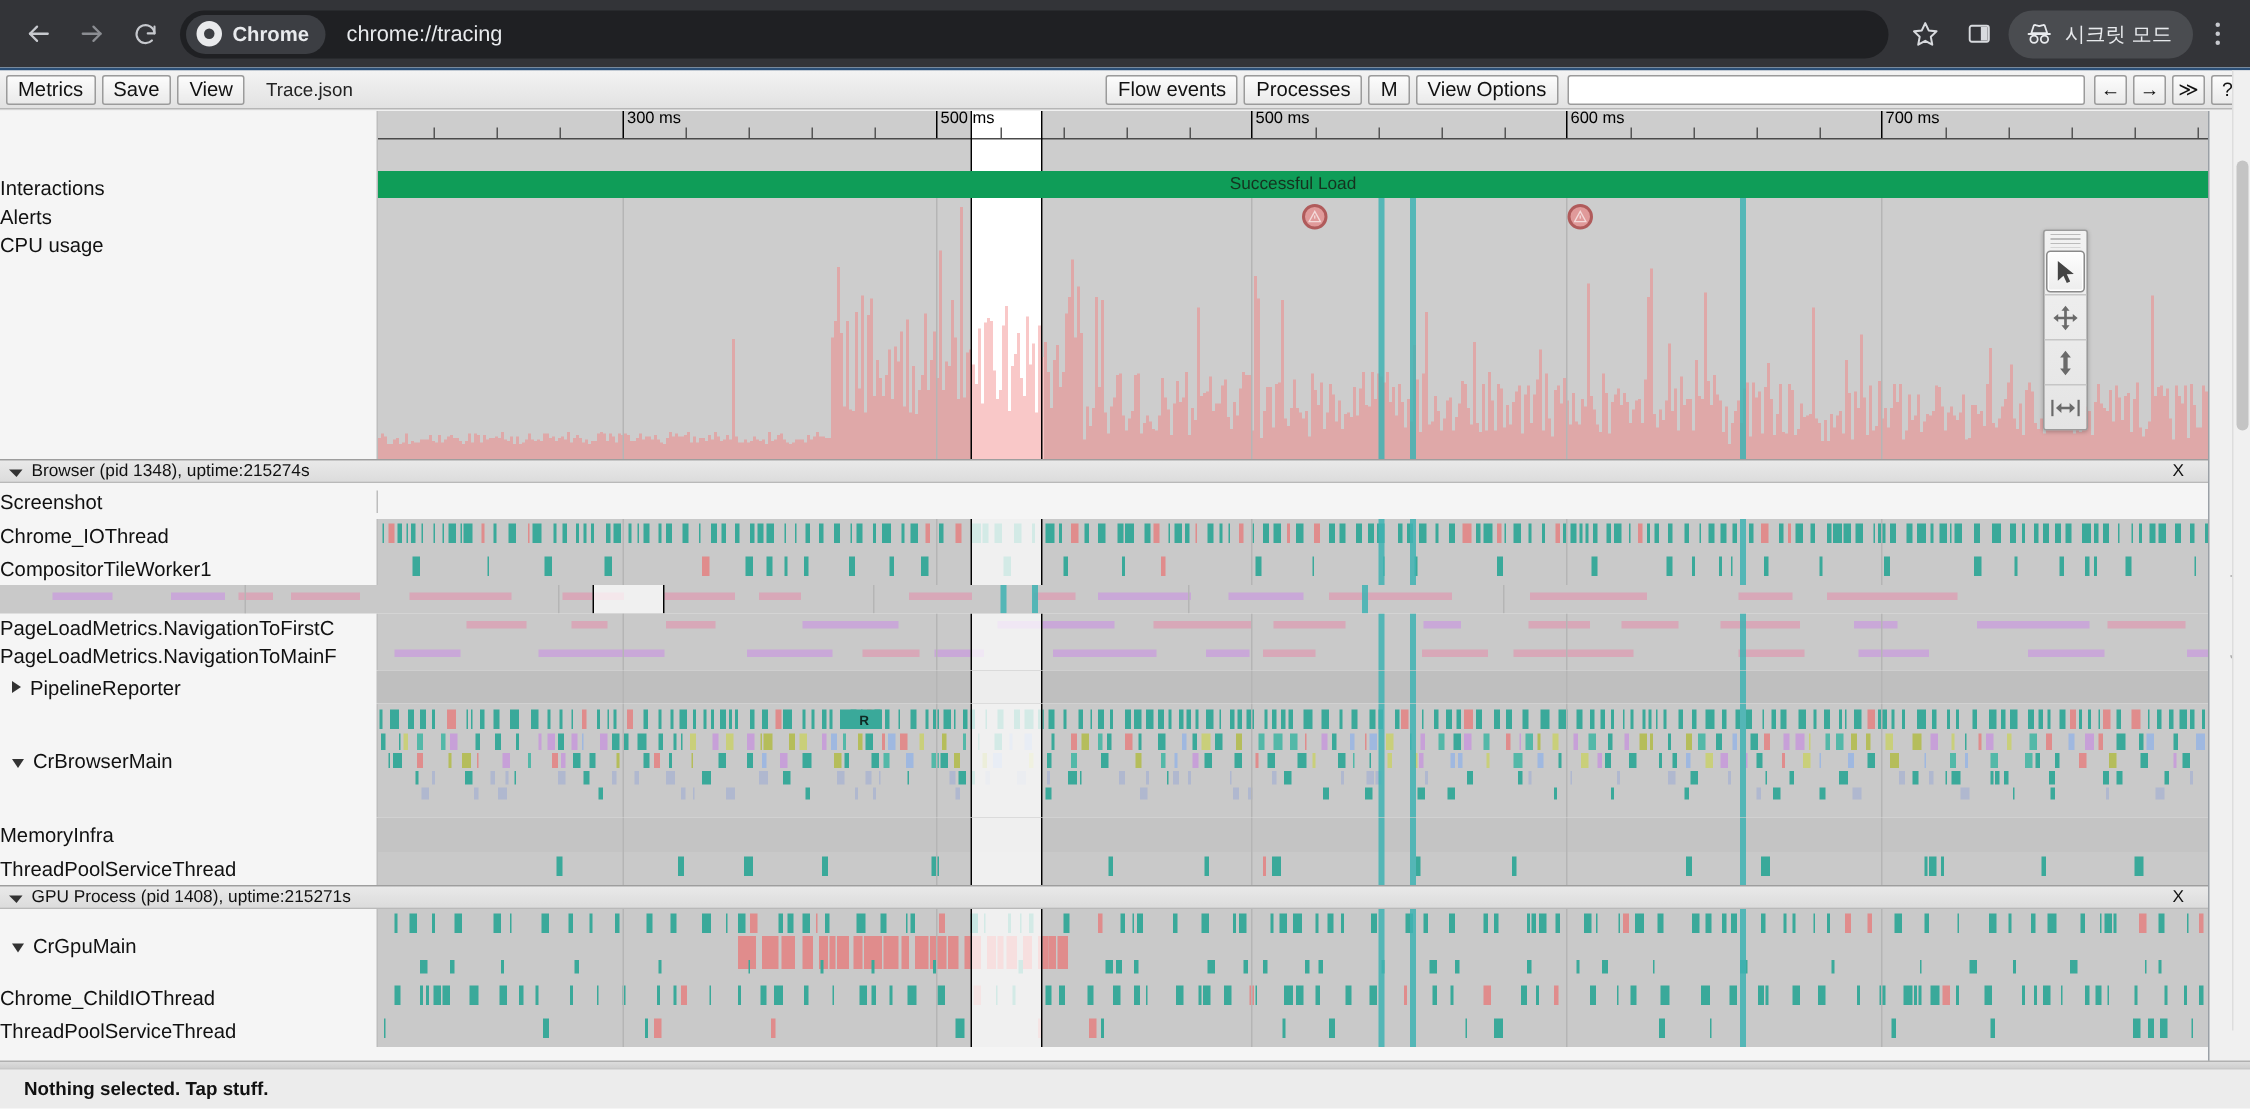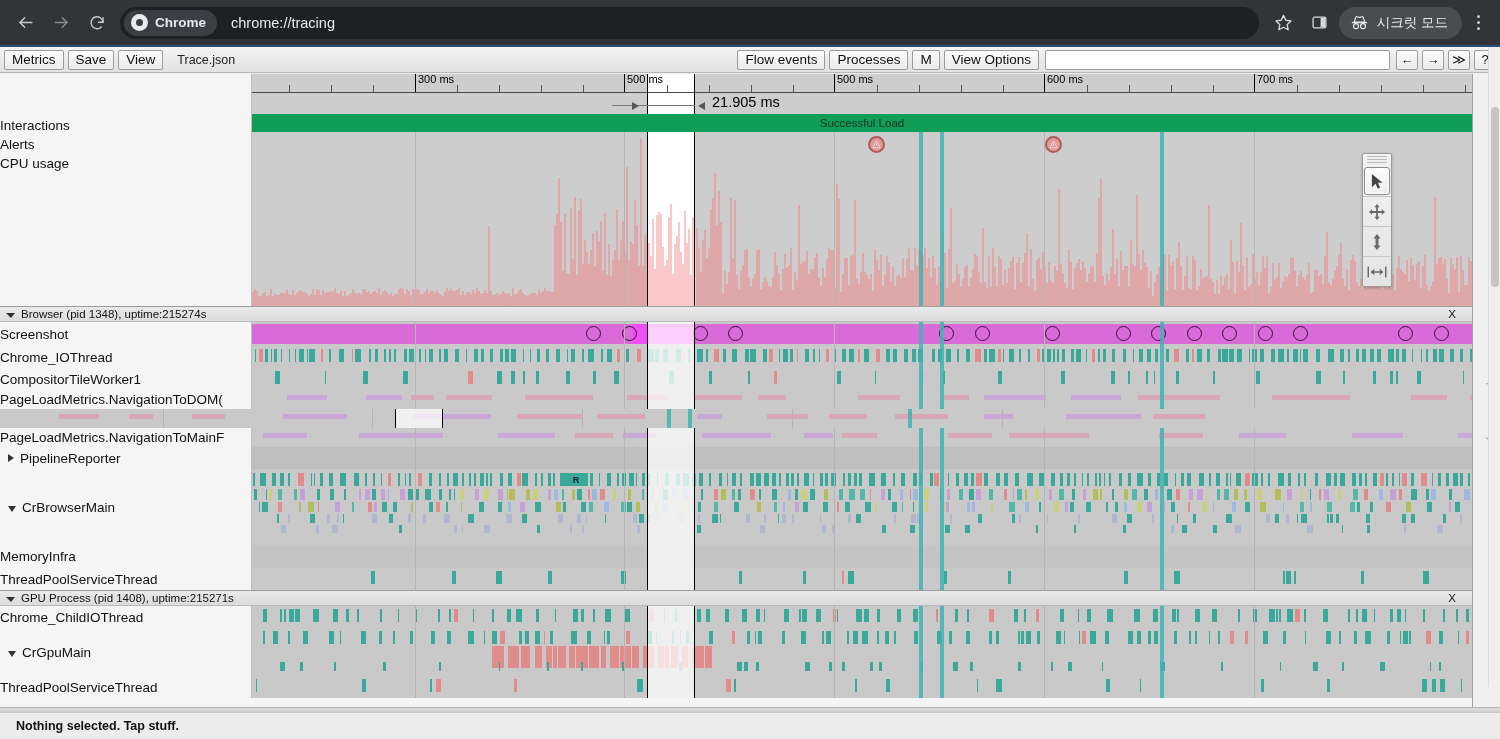--- a/index.html
+++ b/index.html
@@ -439,27 +439,20 @@
               <div class="tick-minor" style="left: 919px;"></div>
               <div class="tick-minor" style="left: 961px;"></div>
               <div class="tick-minor" style="left: 1045px;"></div>
               <div class="tick-minor" style="left: 1087px;"></div>
               <div class="tick-minor" style="left: 1129px;"></div>
               <div class="tick-minor" style="left: 1171px;"></div>
               <div class="tick-minor" style="left: 1213px;"></div>
             </div>
           <div class="sel-edge" style="left:395px;"></div>
           <div class="sel-edge" style="left:442px;"></div>
-          <div class="meas-row">
-            <div class="meas-line" style="left:360px;width:35px;"></div>
-            <div class="arrow-r" style="left:380px;"></div>
-            <div class="meas-line" style="left:395px;width:48px;"></div>
-            <div class="arrow-l" style="left:446px;"></div>
-            <div class="meas-label" style="left:460px;">21.905 ms</div>
-          </div>
         </div>
       </div>
 
       <div class="track-row" style="height:192px;">
         <div class="track-label" style="align-items:flex-start;">
           <div style="display:flex;flex-direction:column;padding-top:2px;">
             <span style="height:19px;line-height:19px;">Interactions</span>
             <span style="height:19px;line-height:19px;">Alerts</span>
             <span style="height:19px;line-height:19px;">CPU usage</span>
           </div>
@@ -1107,21 +1100,21 @@
             </div>
         </div>
       </div>
 
       <div id="proc-container">
           <div class="proc-header">
             <span class="tri open"></span>
             <span>Browser (pid 1348), uptime:215274s</span>
             <div class="proc-x">X</div>
           </div>
-          <div class="track-row" style="height: 24px;">
+          <div class="track-row" style="height: 24px; align-items: center;">
             <div class="track-label">
               <span style="padding-left: 0px;">Screenshot</span>
             </div>
             <div class="track-canvas" style="background: rgb(201, 201, 201);">
               <div class="shot-band"></div>
               <div class="shot-hl" style="left: 380px; width: 62px;"></div>
               <div class="shot-circle" style="left: 334px;"></div>
               <div class="shot-circle" style="left: 370px;"></div>
               <div class="shot-circle" style="left: 441px;"></div>
               <div class="shot-circle" style="left: 476px;"></div>
@@ -1367,23 +1360,20 @@
               <div class="vline-thin" style="left: 1002px;"></div>
               <div style="position: absolute; left: 395px; width: 48px; top: 0px; bottom: 0px; background: rgb(255, 255, 255); opacity: 0.72;"></div>
               <div class="vmark" style="left: 667px;"></div>
               <div class="vmark" style="left: 688px;"></div>
               <div class="vmark" style="left: 908px;"></div>
               <div class="sel-band-line" style="left: 395px;"></div>
               <div class="sel-band-line" style="left: 442px;"></div>
             </div>
           </div>
           <div class="track-row" style="height: 19px;">
-            <div class="track-label">
-              <span style="padding-left: 0px;">PageLoadMetrics.NavigationToDOM(</span>
-            </div>
             <div class="track-canvas" style="background: rgb(201, 201, 201);">
               <div style="position: absolute; left: 35px; width: 40px; top: 5px; height: 5px; background: rgb(201, 168, 216);"></div>
               <div style="position: absolute; left: 114px; width: 36px; top: 5px; height: 5px; background: rgb(201, 168, 216);"></div>
               <div style="position: absolute; left: 159px; width: 23px; top: 5px; height: 5px; background: rgb(216, 168, 184);"></div>
               <div style="position: absolute; left: 194px; width: 46px; top: 5px; height: 5px; background: rgb(216, 168, 184);"></div>
               <div style="position: absolute; left: 273px; width: 68px; top: 5px; height: 5px; background: rgb(216, 168, 184);"></div>
               <div style="position: absolute; left: 375px; width: 41px; top: 5px; height: 5px; background: rgb(216, 168, 184);"></div>
               <div style="position: absolute; left: 442px; width: 48px; top: 5px; height: 5px; background: rgb(216, 168, 184);"></div>
               <div style="position: absolute; left: 506px; width: 28px; top: 5px; height: 5px; background: rgb(216, 168, 184);"></div>
               <div style="position: absolute; left: 606px; width: 42px; top: 5px; height: 5px; background: rgb(216, 168, 184);"></div>
@@ -1401,20 +1391,23 @@
               <div class="vline-thin" style="left: 1002px;"></div>
               <div style="position: absolute; left: 395px; width: 48px; top: 0px; bottom: 0px; background: rgb(255, 255, 255); opacity: 0.72;"></div>
               <div class="vmark" style="left: 667px;"></div>
               <div class="vmark" style="left: 688px;"></div>
               <div class="vmark" style="left: 908px;"></div>
               <div class="sel-band-line" style="left: 395px;"></div>
               <div class="sel-band-line" style="left: 442px;"></div>
             </div>
           </div>
           <div class="track-row" style="height: 19px;">
+            <div class="track-label">
+              <span style="padding-left: 0px;">PageLoadMetrics.NavigationToFirstC</span>
+            </div>
             <div class="track-canvas" style="background: rgb(201, 201, 201);">
               <div style="position: absolute; left: 59px; width: 40px; top: 5px; height: 5px; background: rgb(216, 168, 184);"></div>
               <div style="position: absolute; left: 129px; width: 24px; top: 5px; height: 5px; background: rgb(216, 168, 184);"></div>
               <div style="position: absolute; left: 192px; width: 33px; top: 5px; height: 5px; background: rgb(216, 168, 184);"></div>
               <div style="position: absolute; left: 283px; width: 64px; top: 5px; height: 5px; background: rgb(201, 168, 216);"></div>
               <div style="position: absolute; left: 413px; width: 78px; top: 5px; height: 5px; background: rgb(201, 168, 216);"></div>
               <div style="position: absolute; left: 517px; width: 65px; top: 5px; height: 5px; background: rgb(216, 168, 184);"></div>
               <div style="position: absolute; left: 597px; width: 48px; top: 5px; height: 5px; background: rgb(216, 168, 184);"></div>
               <div style="position: absolute; left: 697px; width: 25px; top: 5px; height: 5px; background: rgb(201, 168, 216);"></div>
               <div style="position: absolute; left: 767px; width: 41px; top: 5px; height: 5px; background: rgb(216, 168, 184);"></div>
@@ -2009,121 +2002,20 @@
               <div class="vmark" style="left: 908px;"></div>
               <div class="sel-band-line" style="left: 395px;"></div>
               <div class="sel-band-line" style="left: 442px;"></div>
             </div>
           </div>
           <div class="proc-header">
             <span class="tri open"></span>
             <span>GPU Process (pid 1408), uptime:215271s</span>
             <div class="proc-x">X</div>
           </div>
-          <div class="track-row" style="height: 22px;">
-            <div class="track-label">
-              <span style="padding-left: 0px;">Chrome_ChildIOThread</span>
-            </div>
-            <div class="track-canvas" style="background: rgb(201, 201, 201);">
-              <div style="position: absolute; left: 10.5px; width: 4.7px; top: 3px; height: 13px; background: rgb(58, 169, 154); opacity: 1;"></div>
-              <div style="position: absolute; left: 27.5px; width: 2.3px; top: 3px; height: 13px; background: rgb(58, 169, 154); opacity: 1;"></div>
-              <div style="position: absolute; left: 32px; width: 1.6px; top: 3px; height: 13px; background: rgb(58, 169, 154); opacity: 1;"></div>
-              <div style="position: absolute; left: 37.3px; width: 4.3px; top: 3px; height: 13px; background: rgb(58, 169, 154); opacity: 1;"></div>
-              <div style="position: absolute; left: 42.8px; width: 5.5px; top: 3px; height: 13px; background: rgb(58, 169, 154); opacity: 1;"></div>
-              <div style="position: absolute; left: 61.2px; width: 6px; top: 3px; height: 13px; background: rgb(58, 169, 154); opacity: 1;"></div>
-              <div style="position: absolute; left: 80.5px; width: 5.4px; top: 3px; height: 13px; background: rgb(58, 169, 154); opacity: 1;"></div>
-              <div style="position: absolute; left: 93.5px; width: 3.5px; top: 3px; height: 13px; background: rgb(58, 169, 154); opacity: 1;"></div>
-              <div style="position: absolute; left: 104.5px; width: 2.8px; top: 3px; height: 13px; background: rgb(58, 169, 154); opacity: 1;"></div>
-              <div style="position: absolute; left: 128px; width: 1.6px; top: 3px; height: 13px; background: rgb(58, 169, 154); opacity: 1;"></div>
-              <div style="position: absolute; left: 145.6px; width: 1.6px; top: 3px; height: 13px; background: rgb(58, 169, 154); opacity: 1;"></div>
-              <div style="position: absolute; left: 162.6px; width: 2.5px; top: 3px; height: 13px; background: rgb(58, 169, 154); opacity: 1;"></div>
-              <div style="position: absolute; left: 185.8px; width: 2.4px; top: 3px; height: 13px; background: rgb(58, 169, 154); opacity: 1;"></div>
-              <div style="position: absolute; left: 196.6px; width: 2.7px; top: 3px; height: 13px; background: rgb(58, 169, 154); opacity: 1;"></div>
-              <div style="position: absolute; left: 202px; width: 4.3px; top: 3px; height: 13px; background: rgb(224, 140, 140); opacity: 1;"></div>
-              <div style="position: absolute; left: 220.5px; width: 1.9px; top: 3px; height: 13px; background: rgb(58, 169, 154); opacity: 1;"></div>
-              <div style="position: absolute; left: 240.1px; width: 2.2px; top: 3px; height: 13px; background: rgb(58, 169, 154); opacity: 1;"></div>
-              <div style="position: absolute; left: 255.1px; width: 3.7px; top: 3px; height: 13px; background: rgb(58, 169, 154); opacity: 1;"></div>
-              <div style="position: absolute; left: 264.4px; width: 5.5px; top: 3px; height: 13px; background: rgb(58, 169, 154); opacity: 1;"></div>
-              <div style="position: absolute; left: 283.8px; width: 2.8px; top: 3px; height: 13px; background: rgb(58, 169, 154); opacity: 1;"></div>
-              <div style="position: absolute; left: 302.8px; width: 1.7px; top: 3px; height: 13px; background: rgb(58, 169, 154); opacity: 1;"></div>
-              <div style="position: absolute; left: 320.6px; width: 5.1px; top: 3px; height: 13px; background: rgb(58, 169, 154); opacity: 1;"></div>
-              <div style="position: absolute; left: 328.6px; width: 3.3px; top: 3px; height: 13px; background: rgb(58, 169, 154); opacity: 1;"></div>
-              <div style="position: absolute; left: 340.6px; width: 2.9px; top: 3px; height: 13px; background: rgb(58, 169, 154); opacity: 1;"></div>
-              <div style="position: absolute; left: 352.6px; width: 6px; top: 3px; height: 13px; background: rgb(58, 169, 154); opacity: 1;"></div>
-              <div style="position: absolute; left: 373.3px; width: 4.8px; top: 3px; height: 13px; background: rgb(58, 169, 154); opacity: 1;"></div>
-              <div style="position: absolute; left: 397.2px; width: 5.2px; top: 3px; height: 13px; background: rgb(224, 140, 140); opacity: 0.72;"></div>
-              <div style="position: absolute; left: 411.5px; width: 1.6px; top: 3px; height: 13px; background: rgb(58, 169, 154); opacity: 0.72;"></div>
-              <div style="position: absolute; left: 422.5px; width: 2.1px; top: 3px; height: 13px; background: rgb(58, 169, 154); opacity: 0.72;"></div>
-              <div style="position: absolute; left: 445.4px; width: 3.7px; top: 3px; height: 13px; background: rgb(58, 169, 154); opacity: 1;"></div>
-              <div style="position: absolute; left: 453.8px; width: 4.2px; top: 3px; height: 13px; background: rgb(58, 169, 154); opacity: 1;"></div>
-              <div style="position: absolute; left: 472.5px; width: 4.5px; top: 3px; height: 13px; background: rgb(58, 169, 154); opacity: 1;"></div>
-              <div style="position: absolute; left: 490.4px; width: 4.3px; top: 3px; height: 13px; background: rgb(58, 169, 154); opacity: 1;"></div>
-              <div style="position: absolute; left: 503.6px; width: 4.4px; top: 3px; height: 13px; background: rgb(58, 169, 154); opacity: 1;"></div>
-              <div style="position: absolute; left: 512px; width: 1.2px; top: 3px; height: 13px; background: rgb(58, 169, 154); opacity: 1;"></div>
-              <div style="position: absolute; left: 531.9px; width: 4.8px; top: 3px; height: 13px; background: rgb(58, 169, 154); opacity: 1;"></div>
-              <div style="position: absolute; left: 546.5px; width: 2.2px; top: 3px; height: 13px; background: rgb(58, 169, 154); opacity: 1;"></div>
-              <div style="position: absolute; left: 550.1px; width: 4.8px; top: 3px; height: 13px; background: rgb(58, 169, 154); opacity: 1;"></div>
-              <div style="position: absolute; left: 563.9px; width: 4.7px; top: 3px; height: 13px; background: rgb(58, 169, 154); opacity: 1;"></div>
-              <div style="position: absolute; left: 581.4px; width: 2.2px; top: 3px; height: 13px; background: rgb(224, 140, 140); opacity: 1;"></div>
-              <div style="position: absolute; left: 585.2px; width: 1.1px; top: 3px; height: 13px; background: rgb(58, 169, 154); opacity: 1;"></div>
-              <div style="position: absolute; left: 604.4px; width: 5.7px; top: 3px; height: 13px; background: rgb(58, 169, 154); opacity: 1;"></div>
-              <div style="position: absolute; left: 611.7px; width: 5.4px; top: 3px; height: 13px; background: rgb(58, 169, 154); opacity: 1;"></div>
-              <div style="position: absolute; left: 625px; width: 2.9px; top: 3px; height: 13px; background: rgb(58, 169, 154); opacity: 1;"></div>
-              <div style="position: absolute; left: 645.1px; width: 3.5px; top: 3px; height: 13px; background: rgb(58, 169, 154); opacity: 1;"></div>
-              <div style="position: absolute; left: 660.8px; width: 5.2px; top: 3px; height: 13px; background: rgb(58, 169, 154); opacity: 1;"></div>
-              <div style="position: absolute; left: 683.6px; width: 2.3px; top: 3px; height: 13px; background: rgb(224, 140, 140); opacity: 1;"></div>
-              <div style="position: absolute; left: 703.1px; width: 3.3px; top: 3px; height: 13px; background: rgb(58, 169, 154); opacity: 1;"></div>
-              <div style="position: absolute; left: 715px; width: 1.8px; top: 3px; height: 13px; background: rgb(58, 169, 154); opacity: 1;"></div>
-              <div style="position: absolute; left: 737px; width: 4.6px; top: 3px; height: 13px; background: rgb(224, 140, 140); opacity: 1;"></div>
-              <div style="position: absolute; left: 762.2px; width: 4px; top: 3px; height: 13px; background: rgb(58, 169, 154); opacity: 1;"></div>
-              <div style="position: absolute; left: 771.8px; width: 1.8px; top: 3px; height: 13px; background: rgb(58, 169, 154); opacity: 1;"></div>
-              <div style="position: absolute; left: 784px; width: 3.2px; top: 3px; height: 13px; background: rgb(224, 140, 140); opacity: 1;"></div>
-              <div style="position: absolute; left: 808.1px; width: 4.4px; top: 3px; height: 13px; background: rgb(58, 169, 154); opacity: 1;"></div>
-              <div style="position: absolute; left: 825.7px; width: 1.1px; top: 3px; height: 13px; background: rgb(58, 169, 154); opacity: 1;"></div>
-              <div style="position: absolute; left: 834.9px; width: 4.5px; top: 3px; height: 13px; background: rgb(58, 169, 154); opacity: 1;"></div>
-              <div style="position: absolute; left: 855px; width: 5.9px; top: 3px; height: 13px; background: rgb(58, 169, 154); opacity: 1;"></div>
-              <div style="position: absolute; left: 881.5px; width: 6px; top: 3px; height: 13px; background: rgb(58, 169, 154); opacity: 1;"></div>
-              <div style="position: absolute; left: 900.7px; width: 5.5px; top: 3px; height: 13px; background: rgb(58, 169, 154); opacity: 1;"></div>
-              <div style="position: absolute; left: 920.1px; width: 3.7px; top: 3px; height: 13px; background: rgb(58, 169, 154); opacity: 1;"></div>
-              <div style="position: absolute; left: 925.3px; width: 1.9px; top: 3px; height: 13px; background: rgb(58, 169, 154); opacity: 1;"></div>
-              <div style="position: absolute; left: 942.6px; width: 5.7px; top: 3px; height: 13px; background: rgb(58, 169, 154); opacity: 1;"></div>
-              <div style="position: absolute; left: 960.4px; width: 4.5px; top: 3px; height: 13px; background: rgb(58, 169, 154); opacity: 1;"></div>
-              <div style="position: absolute; left: 985.5px; width: 2.1px; top: 3px; height: 13px; background: rgb(58, 169, 154); opacity: 1;"></div>
-              <div style="position: absolute; left: 1000.5px; width: 4.1px; top: 3px; height: 13px; background: rgb(58, 169, 154); opacity: 1;"></div>
-              <div style="position: absolute; left: 1017px; width: 5.5px; top: 3px; height: 13px; background: rgb(58, 169, 154); opacity: 1;"></div>
-              <div style="position: absolute; left: 1024px; width: 1.6px; top: 3px; height: 13px; background: rgb(58, 169, 154); opacity: 1;"></div>
-              <div style="position: absolute; left: 1026.8px; width: 2.4px; top: 3px; height: 13px; background: rgb(58, 169, 154); opacity: 1;"></div>
-              <div style="position: absolute; left: 1035.4px; width: 5.2px; top: 3px; height: 13px; background: rgb(58, 169, 154); opacity: 1;"></div>
-              <div style="position: absolute; left: 1043px; width: 4.6px; top: 3px; height: 13px; background: rgb(224, 140, 140); opacity: 1;"></div>
-              <div style="position: absolute; left: 1051.5px; width: 2.5px; top: 3px; height: 13px; background: rgb(58, 169, 154); opacity: 1;"></div>
-              <div style="position: absolute; left: 1071.1px; width: 4.7px; top: 3px; height: 13px; background: rgb(58, 169, 154); opacity: 1;"></div>
-              <div style="position: absolute; left: 1095.9px; width: 2.3px; top: 3px; height: 13px; background: rgb(58, 169, 154); opacity: 1;"></div>
-              <div style="position: absolute; left: 1103.7px; width: 2.1px; top: 3px; height: 13px; background: rgb(58, 169, 154); opacity: 1;"></div>
-              <div style="position: absolute; left: 1110px; width: 5.1px; top: 3px; height: 13px; background: rgb(58, 169, 154); opacity: 1;"></div>
-              <div style="position: absolute; left: 1122.1px; width: 1.2px; top: 3px; height: 13px; background: rgb(58, 169, 154); opacity: 1;"></div>
-              <div style="position: absolute; left: 1138.2px; width: 2.6px; top: 3px; height: 13px; background: rgb(58, 169, 154); opacity: 1;"></div>
-              <div style="position: absolute; left: 1145.1px; width: 3.8px; top: 3px; height: 13px; background: rgb(58, 169, 154); opacity: 1;"></div>
-              <div style="position: absolute; left: 1152.9px; width: 1.6px; top: 3px; height: 13px; background: rgb(58, 169, 154); opacity: 1;"></div>
-              <div style="position: absolute; left: 1171px; width: 2px; top: 3px; height: 13px; background: rgb(58, 169, 154); opacity: 1;"></div>
-              <div style="position: absolute; left: 1191px; width: 1.6px; top: 3px; height: 13px; background: rgb(58, 169, 154); opacity: 1;"></div>
-              <div style="position: absolute; left: 1203.5px; width: 2.8px; top: 3px; height: 13px; background: rgb(58, 169, 154); opacity: 1;"></div>
-              <div style="position: absolute; left: 1213.9px; width: 3.1px; top: 3px; height: 13px; background: rgb(58, 169, 154); opacity: 1;"></div>
-              <div class="vline-thin" style="left: 163px;"></div>
-              <div class="vline-thin" style="left: 372px;"></div>
-              <div class="vline-thin" style="left: 582px;"></div>
-              <div class="vline-thin" style="left: 792px;"></div>
-              <div class="vline-thin" style="left: 1002px;"></div>
-              <div style="position: absolute; left: 395px; width: 48px; top: 0px; bottom: 0px; background: rgb(255, 255, 255); opacity: 0.72;"></div>
-              <div class="vmark" style="left: 667px;"></div>
-              <div class="vmark" style="left: 688px;"></div>
-              <div class="vmark" style="left: 908px;"></div>
-              <div class="sel-band-line" style="left: 395px;"></div>
-              <div class="sel-band-line" style="left: 442px;"></div>
-            </div>
-          </div>
           <div class="track-row" style="height: 48px;">
             <div class="track-label">
               <span class="tri open"></span>
               <span>CrGpuMain</span>
             </div>
             <div class="track-canvas" style="background: rgb(201, 201, 201);">
               <div style="position: absolute; left: 10.9px; width: 2.6px; top: 3px; height: 13px; background: rgb(58, 169, 154); opacity: 1;"></div>
               <div style="position: absolute; left: 20.5px; width: 5.2px; top: 3px; height: 13px; background: rgb(58, 169, 154); opacity: 1;"></div>
               <div style="position: absolute; left: 35.9px; width: 2.2px; top: 3px; height: 13px; background: rgb(58, 169, 154); opacity: 1;"></div>
               <div style="position: absolute; left: 50.7px; width: 5.7px; top: 3px; height: 13px; background: rgb(58, 169, 154); opacity: 1;"></div>
@@ -2274,20 +2166,121 @@
               <div style="position: absolute; left: 395px; width: 48px; top: 0px; bottom: 0px; background: rgb(255, 255, 255); opacity: 0.72;"></div>
               <div class="vmark" style="left: 667px;"></div>
               <div class="vmark" style="left: 688px;"></div>
               <div class="vmark" style="left: 908px;"></div>
               <div class="sel-band-line" style="left: 395px;"></div>
               <div class="sel-band-line" style="left: 442px;"></div>
             </div>
           </div>
           <div class="track-row" style="height: 22px;">
             <div class="track-label">
+              <span style="padding-left: 0px;">Chrome_ChildIOThread</span>
+            </div>
+            <div class="track-canvas" style="background: rgb(201, 201, 201);">
+              <div style="position: absolute; left: 10.5px; width: 4.7px; top: 3px; height: 13px; background: rgb(58, 169, 154); opacity: 1;"></div>
+              <div style="position: absolute; left: 27.5px; width: 2.3px; top: 3px; height: 13px; background: rgb(58, 169, 154); opacity: 1;"></div>
+              <div style="position: absolute; left: 32px; width: 1.6px; top: 3px; height: 13px; background: rgb(58, 169, 154); opacity: 1;"></div>
+              <div style="position: absolute; left: 37.3px; width: 4.3px; top: 3px; height: 13px; background: rgb(58, 169, 154); opacity: 1;"></div>
+              <div style="position: absolute; left: 42.8px; width: 5.5px; top: 3px; height: 13px; background: rgb(58, 169, 154); opacity: 1;"></div>
+              <div style="position: absolute; left: 61.2px; width: 6px; top: 3px; height: 13px; background: rgb(58, 169, 154); opacity: 1;"></div>
+              <div style="position: absolute; left: 80.5px; width: 5.4px; top: 3px; height: 13px; background: rgb(58, 169, 154); opacity: 1;"></div>
+              <div style="position: absolute; left: 93.5px; width: 3.5px; top: 3px; height: 13px; background: rgb(58, 169, 154); opacity: 1;"></div>
+              <div style="position: absolute; left: 104.5px; width: 2.8px; top: 3px; height: 13px; background: rgb(58, 169, 154); opacity: 1;"></div>
+              <div style="position: absolute; left: 128px; width: 1.6px; top: 3px; height: 13px; background: rgb(58, 169, 154); opacity: 1;"></div>
+              <div style="position: absolute; left: 145.6px; width: 1.6px; top: 3px; height: 13px; background: rgb(58, 169, 154); opacity: 1;"></div>
+              <div style="position: absolute; left: 162.6px; width: 2.5px; top: 3px; height: 13px; background: rgb(58, 169, 154); opacity: 1;"></div>
+              <div style="position: absolute; left: 185.8px; width: 2.4px; top: 3px; height: 13px; background: rgb(58, 169, 154); opacity: 1;"></div>
+              <div style="position: absolute; left: 196.6px; width: 2.7px; top: 3px; height: 13px; background: rgb(58, 169, 154); opacity: 1;"></div>
+              <div style="position: absolute; left: 202px; width: 4.3px; top: 3px; height: 13px; background: rgb(224, 140, 140); opacity: 1;"></div>
+              <div style="position: absolute; left: 220.5px; width: 1.9px; top: 3px; height: 13px; background: rgb(58, 169, 154); opacity: 1;"></div>
+              <div style="position: absolute; left: 240.1px; width: 2.2px; top: 3px; height: 13px; background: rgb(58, 169, 154); opacity: 1;"></div>
+              <div style="position: absolute; left: 255.1px; width: 3.7px; top: 3px; height: 13px; background: rgb(58, 169, 154); opacity: 1;"></div>
+              <div style="position: absolute; left: 264.4px; width: 5.5px; top: 3px; height: 13px; background: rgb(58, 169, 154); opacity: 1;"></div>
+              <div style="position: absolute; left: 283.8px; width: 2.8px; top: 3px; height: 13px; background: rgb(58, 169, 154); opacity: 1;"></div>
+              <div style="position: absolute; left: 302.8px; width: 1.7px; top: 3px; height: 13px; background: rgb(58, 169, 154); opacity: 1;"></div>
+              <div style="position: absolute; left: 320.6px; width: 5.1px; top: 3px; height: 13px; background: rgb(58, 169, 154); opacity: 1;"></div>
+              <div style="position: absolute; left: 328.6px; width: 3.3px; top: 3px; height: 13px; background: rgb(58, 169, 154); opacity: 1;"></div>
+              <div style="position: absolute; left: 340.6px; width: 2.9px; top: 3px; height: 13px; background: rgb(58, 169, 154); opacity: 1;"></div>
+              <div style="position: absolute; left: 352.6px; width: 6px; top: 3px; height: 13px; background: rgb(58, 169, 154); opacity: 1;"></div>
+              <div style="position: absolute; left: 373.3px; width: 4.8px; top: 3px; height: 13px; background: rgb(58, 169, 154); opacity: 1;"></div>
+              <div style="position: absolute; left: 397.2px; width: 5.2px; top: 3px; height: 13px; background: rgb(224, 140, 140); opacity: 0.72;"></div>
+              <div style="position: absolute; left: 411.5px; width: 1.6px; top: 3px; height: 13px; background: rgb(58, 169, 154); opacity: 0.72;"></div>
+              <div style="position: absolute; left: 422.5px; width: 2.1px; top: 3px; height: 13px; background: rgb(58, 169, 154); opacity: 0.72;"></div>
+              <div style="position: absolute; left: 445.4px; width: 3.7px; top: 3px; height: 13px; background: rgb(58, 169, 154); opacity: 1;"></div>
+              <div style="position: absolute; left: 453.8px; width: 4.2px; top: 3px; height: 13px; background: rgb(58, 169, 154); opacity: 1;"></div>
+              <div style="position: absolute; left: 472.5px; width: 4.5px; top: 3px; height: 13px; background: rgb(58, 169, 154); opacity: 1;"></div>
+              <div style="position: absolute; left: 490.4px; width: 4.3px; top: 3px; height: 13px; background: rgb(58, 169, 154); opacity: 1;"></div>
+              <div style="position: absolute; left: 503.6px; width: 4.4px; top: 3px; height: 13px; background: rgb(58, 169, 154); opacity: 1;"></div>
+              <div style="position: absolute; left: 512px; width: 1.2px; top: 3px; height: 13px; background: rgb(58, 169, 154); opacity: 1;"></div>
+              <div style="position: absolute; left: 531.9px; width: 4.8px; top: 3px; height: 13px; background: rgb(58, 169, 154); opacity: 1;"></div>
+              <div style="position: absolute; left: 546.5px; width: 2.2px; top: 3px; height: 13px; background: rgb(58, 169, 154); opacity: 1;"></div>
+              <div style="position: absolute; left: 550.1px; width: 4.8px; top: 3px; height: 13px; background: rgb(58, 169, 154); opacity: 1;"></div>
+              <div style="position: absolute; left: 563.9px; width: 4.7px; top: 3px; height: 13px; background: rgb(58, 169, 154); opacity: 1;"></div>
+              <div style="position: absolute; left: 581.4px; width: 2.2px; top: 3px; height: 13px; background: rgb(224, 140, 140); opacity: 1;"></div>
+              <div style="position: absolute; left: 585.2px; width: 1.1px; top: 3px; height: 13px; background: rgb(58, 169, 154); opacity: 1;"></div>
+              <div style="position: absolute; left: 604.4px; width: 5.7px; top: 3px; height: 13px; background: rgb(58, 169, 154); opacity: 1;"></div>
+              <div style="position: absolute; left: 611.7px; width: 5.4px; top: 3px; height: 13px; background: rgb(58, 169, 154); opacity: 1;"></div>
+              <div style="position: absolute; left: 625px; width: 2.9px; top: 3px; height: 13px; background: rgb(58, 169, 154); opacity: 1;"></div>
+              <div style="position: absolute; left: 645.1px; width: 3.5px; top: 3px; height: 13px; background: rgb(58, 169, 154); opacity: 1;"></div>
+              <div style="position: absolute; left: 660.8px; width: 5.2px; top: 3px; height: 13px; background: rgb(58, 169, 154); opacity: 1;"></div>
+              <div style="position: absolute; left: 683.6px; width: 2.3px; top: 3px; height: 13px; background: rgb(224, 140, 140); opacity: 1;"></div>
+              <div style="position: absolute; left: 703.1px; width: 3.3px; top: 3px; height: 13px; background: rgb(58, 169, 154); opacity: 1;"></div>
+              <div style="position: absolute; left: 715px; width: 1.8px; top: 3px; height: 13px; background: rgb(58, 169, 154); opacity: 1;"></div>
+              <div style="position: absolute; left: 737px; width: 4.6px; top: 3px; height: 13px; background: rgb(224, 140, 140); opacity: 1;"></div>
+              <div style="position: absolute; left: 762.2px; width: 4px; top: 3px; height: 13px; background: rgb(58, 169, 154); opacity: 1;"></div>
+              <div style="position: absolute; left: 771.8px; width: 1.8px; top: 3px; height: 13px; background: rgb(58, 169, 154); opacity: 1;"></div>
+              <div style="position: absolute; left: 784px; width: 3.2px; top: 3px; height: 13px; background: rgb(224, 140, 140); opacity: 1;"></div>
+              <div style="position: absolute; left: 808.1px; width: 4.4px; top: 3px; height: 13px; background: rgb(58, 169, 154); opacity: 1;"></div>
+              <div style="position: absolute; left: 825.7px; width: 1.1px; top: 3px; height: 13px; background: rgb(58, 169, 154); opacity: 1;"></div>
+              <div style="position: absolute; left: 834.9px; width: 4.5px; top: 3px; height: 13px; background: rgb(58, 169, 154); opacity: 1;"></div>
+              <div style="position: absolute; left: 855px; width: 5.9px; top: 3px; height: 13px; background: rgb(58, 169, 154); opacity: 1;"></div>
+              <div style="position: absolute; left: 881.5px; width: 6px; top: 3px; height: 13px; background: rgb(58, 169, 154); opacity: 1;"></div>
+              <div style="position: absolute; left: 900.7px; width: 5.5px; top: 3px; height: 13px; background: rgb(58, 169, 154); opacity: 1;"></div>
+              <div style="position: absolute; left: 920.1px; width: 3.7px; top: 3px; height: 13px; background: rgb(58, 169, 154); opacity: 1;"></div>
+              <div style="position: absolute; left: 925.3px; width: 1.9px; top: 3px; height: 13px; background: rgb(58, 169, 154); opacity: 1;"></div>
+              <div style="position: absolute; left: 942.6px; width: 5.7px; top: 3px; height: 13px; background: rgb(58, 169, 154); opacity: 1;"></div>
+              <div style="position: absolute; left: 960.4px; width: 4.5px; top: 3px; height: 13px; background: rgb(58, 169, 154); opacity: 1;"></div>
+              <div style="position: absolute; left: 985.5px; width: 2.1px; top: 3px; height: 13px; background: rgb(58, 169, 154); opacity: 1;"></div>
+              <div style="position: absolute; left: 1000.5px; width: 4.1px; top: 3px; height: 13px; background: rgb(58, 169, 154); opacity: 1;"></div>
+              <div style="position: absolute; left: 1017px; width: 5.5px; top: 3px; height: 13px; background: rgb(58, 169, 154); opacity: 1;"></div>
+              <div style="position: absolute; left: 1024px; width: 1.6px; top: 3px; height: 13px; background: rgb(58, 169, 154); opacity: 1;"></div>
+              <div style="position: absolute; left: 1026.8px; width: 2.4px; top: 3px; height: 13px; background: rgb(58, 169, 154); opacity: 1;"></div>
+              <div style="position: absolute; left: 1035.4px; width: 5.2px; top: 3px; height: 13px; background: rgb(58, 169, 154); opacity: 1;"></div>
+              <div style="position: absolute; left: 1043px; width: 4.6px; top: 3px; height: 13px; background: rgb(224, 140, 140); opacity: 1;"></div>
+              <div style="position: absolute; left: 1051.5px; width: 2.5px; top: 3px; height: 13px; background: rgb(58, 169, 154); opacity: 1;"></div>
+              <div style="position: absolute; left: 1071.1px; width: 4.7px; top: 3px; height: 13px; background: rgb(58, 169, 154); opacity: 1;"></div>
+              <div style="position: absolute; left: 1095.9px; width: 2.3px; top: 3px; height: 13px; background: rgb(58, 169, 154); opacity: 1;"></div>
+              <div style="position: absolute; left: 1103.7px; width: 2.1px; top: 3px; height: 13px; background: rgb(58, 169, 154); opacity: 1;"></div>
+              <div style="position: absolute; left: 1110px; width: 5.1px; top: 3px; height: 13px; background: rgb(58, 169, 154); opacity: 1;"></div>
+              <div style="position: absolute; left: 1122.1px; width: 1.2px; top: 3px; height: 13px; background: rgb(58, 169, 154); opacity: 1;"></div>
+              <div style="position: absolute; left: 1138.2px; width: 2.6px; top: 3px; height: 13px; background: rgb(58, 169, 154); opacity: 1;"></div>
+              <div style="position: absolute; left: 1145.1px; width: 3.8px; top: 3px; height: 13px; background: rgb(58, 169, 154); opacity: 1;"></div>
+              <div style="position: absolute; left: 1152.9px; width: 1.6px; top: 3px; height: 13px; background: rgb(58, 169, 154); opacity: 1;"></div>
+              <div style="position: absolute; left: 1171px; width: 2px; top: 3px; height: 13px; background: rgb(58, 169, 154); opacity: 1;"></div>
+              <div style="position: absolute; left: 1191px; width: 1.6px; top: 3px; height: 13px; background: rgb(58, 169, 154); opacity: 1;"></div>
+              <div style="position: absolute; left: 1203.5px; width: 2.8px; top: 3px; height: 13px; background: rgb(58, 169, 154); opacity: 1;"></div>
+              <div style="position: absolute; left: 1213.9px; width: 3.1px; top: 3px; height: 13px; background: rgb(58, 169, 154); opacity: 1;"></div>
+              <div class="vline-thin" style="left: 163px;"></div>
+              <div class="vline-thin" style="left: 372px;"></div>
+              <div class="vline-thin" style="left: 582px;"></div>
+              <div class="vline-thin" style="left: 792px;"></div>
+              <div class="vline-thin" style="left: 1002px;"></div>
+              <div style="position: absolute; left: 395px; width: 48px; top: 0px; bottom: 0px; background: rgb(255, 255, 255); opacity: 0.72;"></div>
+              <div class="vmark" style="left: 667px;"></div>
+              <div class="vmark" style="left: 688px;"></div>
+              <div class="vmark" style="left: 908px;"></div>
+              <div class="sel-band-line" style="left: 395px;"></div>
+              <div class="sel-band-line" style="left: 442px;"></div>
+            </div>
+          </div>
+          <div class="track-row" style="height: 22px;">
+            <div class="track-label">
               <span style="padding-left: 0px;">ThreadPoolServiceThread</span>
             </div>
             <div class="track-canvas" style="background: rgb(201, 201, 201);">
               <div style="position: absolute; left: 3.8px; width: 1.3px; top: 3px; height: 13px; background: rgb(58, 169, 154); opacity: 1;"></div>
               <div style="position: absolute; left: 110.4px; width: 3.2px; top: 3px; height: 13px; background: rgb(58, 169, 154); opacity: 1;"></div>
               <div style="position: absolute; left: 177.9px; width: 2.6px; top: 3px; height: 13px; background: rgb(58, 169, 154); opacity: 1;"></div>
               <div style="position: absolute; left: 184.1px; width: 4.7px; top: 3px; height: 13px; background: rgb(224, 140, 140); opacity: 1;"></div>
               <div style="position: absolute; left: 262.3px; width: 2.6px; top: 3px; height: 13px; background: rgb(224, 140, 140); opacity: 1;"></div>
               <div style="position: absolute; left: 385.1px; width: 5.5px; top: 3px; height: 13px; background: rgb(58, 169, 154); opacity: 1;"></div>
               <div style="position: absolute; left: 440.2px; width: 2px; top: 3px; height: 13px; background: rgb(224, 140, 140); opacity: 0.72;"></div>

